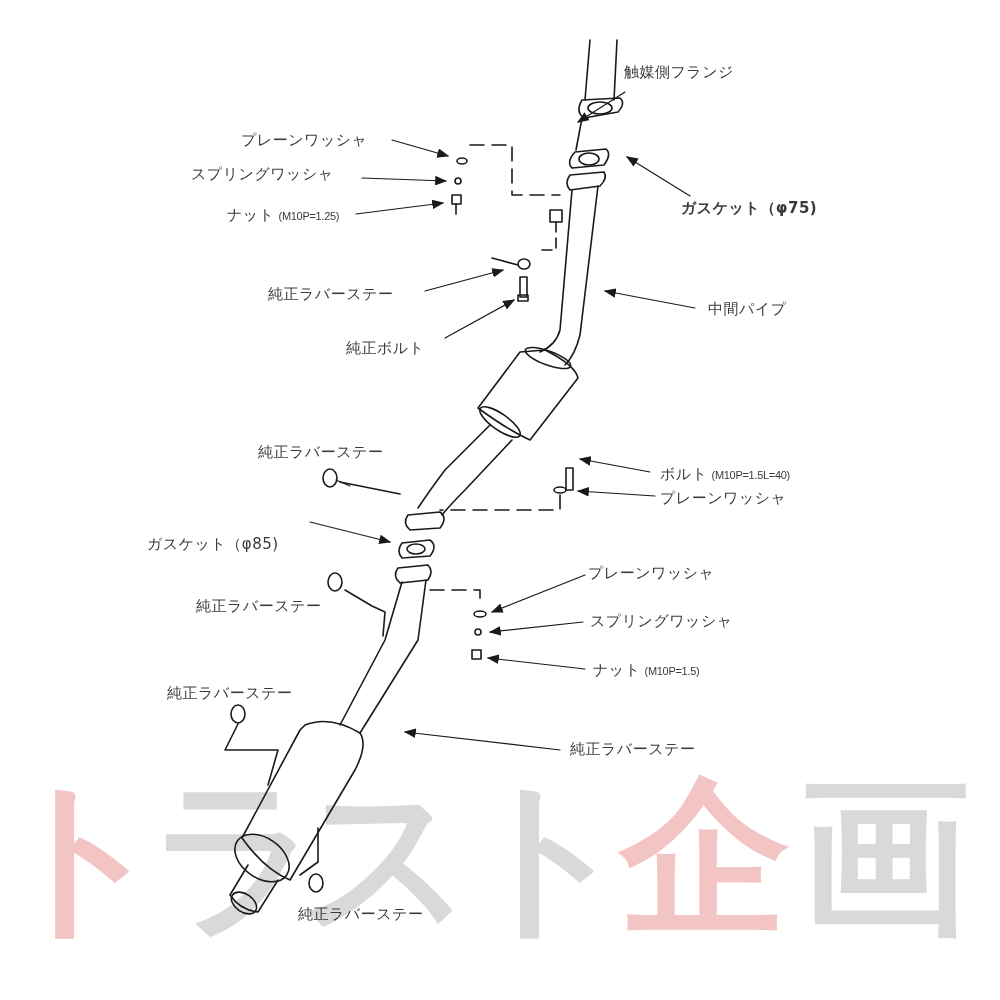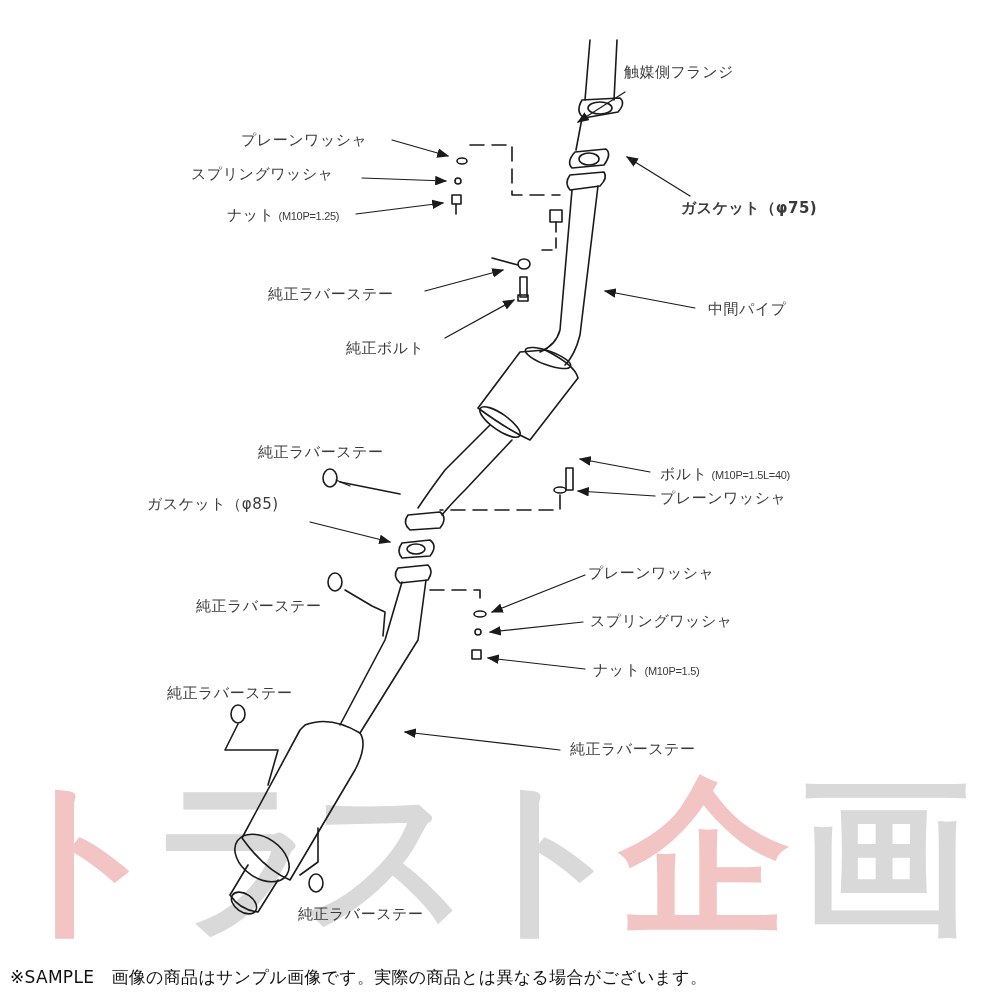--- a/index.html
+++ b/index.html
@@ -134,25 +134,24 @@
   </div>
   <div class="lbl" style="left:681px; top:199px;font-weight:bold;">ガスケット（φ75)</div>
   <div class="lbl" style="left:268px; top:285px;">純正ラバーステー</div>
   <div class="lbl" style="left:708px; top:300px;text-align:right;">中間パイプ</div>
   <div class="lbl" style="left:346px; top:339px;">純正ボルト</div>
   <div class="lbl" style="left:258px; top:443px;">純正ラバーステー</div>
   <div class="lbl" style="left:660px; top:465px;">
     <span>ボルト</span><span class="spec">(M10P=1.5L=40)</span>
   </div>
   <div class="lbl" style="left:660px; top:489px;">プレーンワッシャ</div>
-  <div class="lbl" style="left:147px; top:495px;text-align:center;">ガスケット（φ85)</div>
+  <div class="lbl" style="left:147px; top:535px;text-align:center;">ガスケット（φ85)</div>
   <div class="lbl" style="left:588px; top:564px;">プレーンワッシャ</div>
   <div class="lbl" style="left:196px; top:597px;">純正ラバーステー</div>
   <div class="lbl" style="left:590px; top:612px;">スプリングワッシャ</div>
   <div class="lbl" style="left:593px; top:661px;">
     <span>ナット</span><span class="spec">(M10P=1.5)</span>
   </div>
   <div class="lbl" style="left:167px; top:684px;">純正ラバーステー</div>
   <div class="lbl" style="left:570px; top:740px;">純正ラバーステー</div>
   <div class="lbl" style="left:298px; top:905px;">純正ラバーステー</div>
 
-  <div class="footer">※SAMPLE　画像の商品はサンプル画像です。実際の商品とは異なる場合がございます。</div>
 </div>
 
 </body></html>

